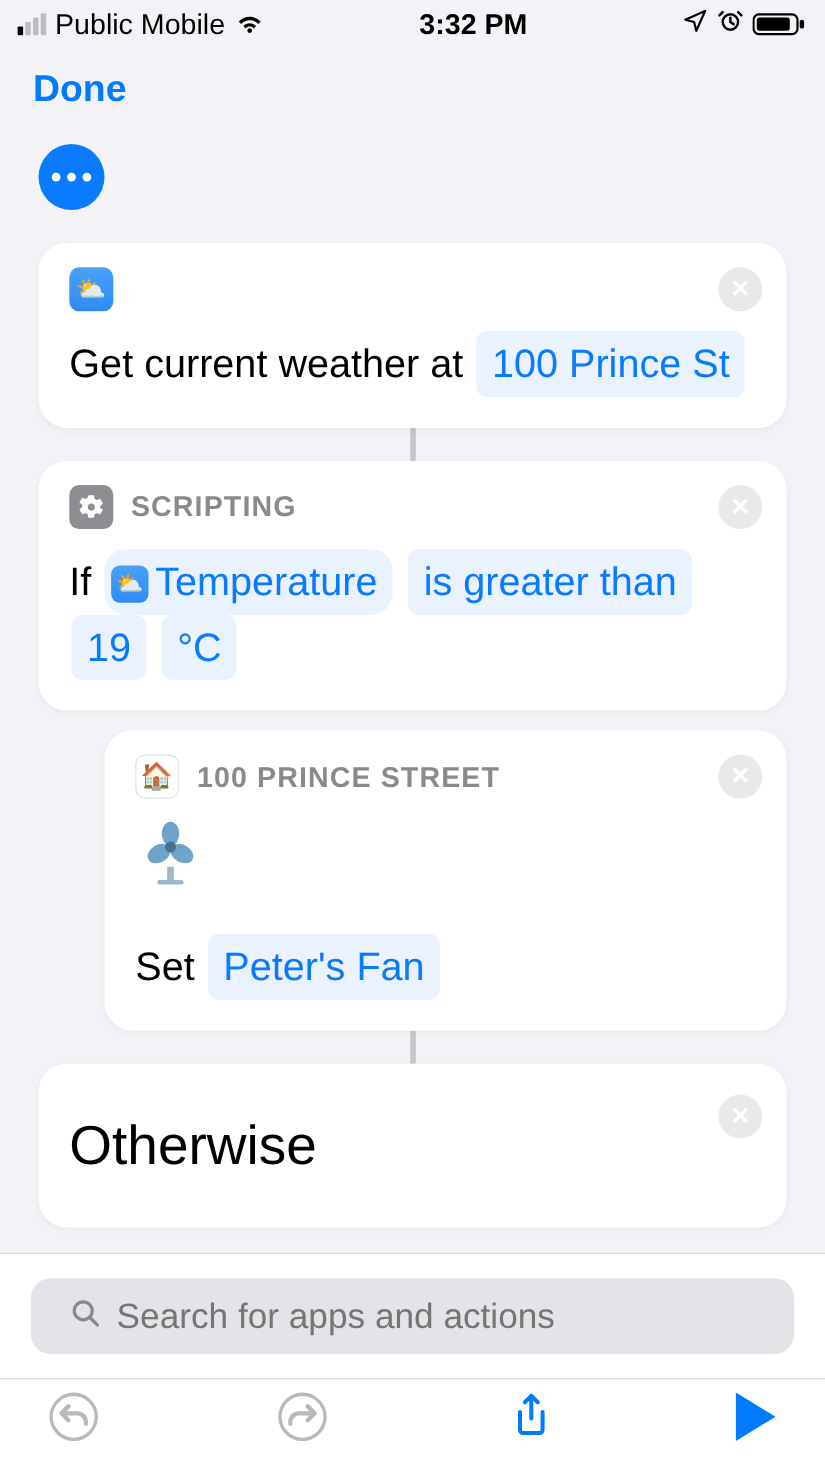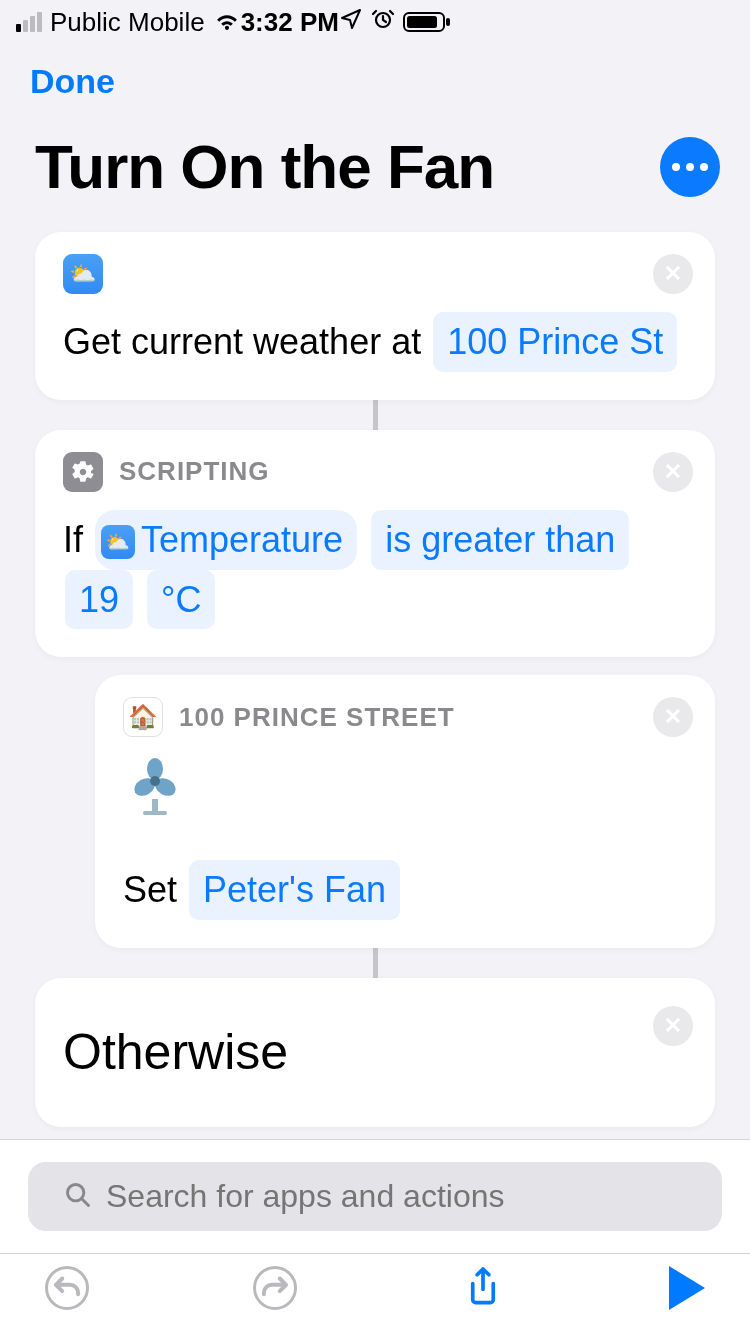--- a/index.html
+++ b/index.html
@@ -10,20 +10,21 @@
     font-family: -apple-system, "SF Pro Text", "Helvetica Neue", Arial, sans-serif;
     position: relative;
     overflow: hidden;
   }
 
   
   .status-bar {
     height: 44px;
     display: flex;
     align-items: center;
+    justify-content: space-between;
     padding: 0 16px;
     font-size: 26px;
     font-weight: 500;
     color: #000;
   }
   .status-left { display: flex; align-items: center; gap: 8px; }
   .status-right { display: flex; align-items: center; gap: 8px; }
   .signal-bars { display: flex; align-items: flex-end; gap: 2px; }
   .signal-bars span { width: 5px; background: #bcbcc0; border-radius: 1px; }
   .signal-bars span:nth-child(1){height:8px; background:#000;}
@@ -197,21 +198,20 @@
         </svg>
     </span>
   </div>
 </div>
 
 <div class="nav-bar">
   <button class="done-btn">Done</button>
 </div>
 
 <div class="title-row">
-  <h1>Turn On the Fan</h1>
   <button class="more-btn">
     <span class="dots">
         <span></span>
         <span></span>
         <span></span>
       </span>
   </button>
 </div>
 
 <div class="workflow">

